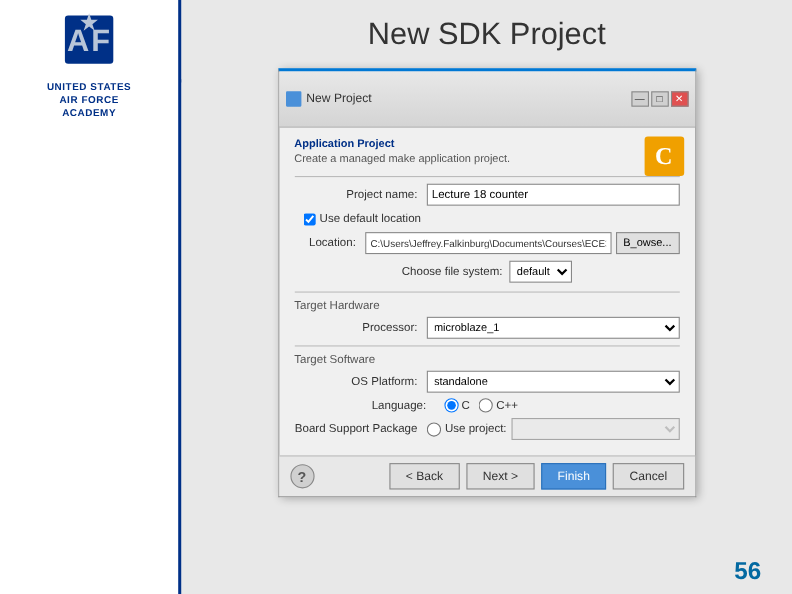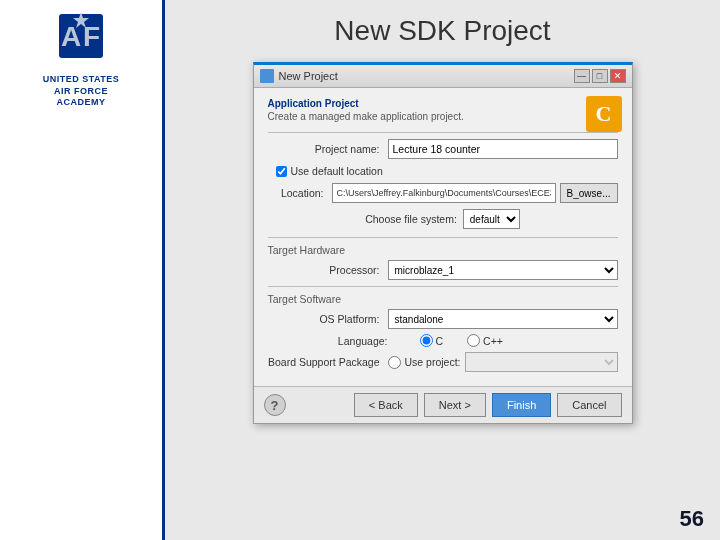--- a/index.html
+++ b/index.html
@@ -66,21 +66,21 @@
       border-top: 3px solid #0078d4;
       box-shadow: 2px 2px 8px rgba(0,0,0,0.3);
       width: 380px;
       margin: 0 auto;
       position: relative;
     }
 
     .dialog-titlebar {
       background: linear-gradient(to bottom, #e8e8e8, #d4d4d4);
       border-bottom: 1px solid #aaa;
-      padding: 4px 6px;
+      padding: 18px 6px;
       display: flex;
       align-items: center;
       justify-content: space-between;
       font-size: 11px;
       color: #333;
     }
 
     .dialog-titlebar-left {
       display: flex;
       align-items: center;
@@ -292,21 +292,21 @@
       background: #fff;
       padding: 0 2px;
     }
 
     .radio-row {
       display: flex;
       align-items: center;
       margin-bottom: 5px;
       padding-left: 8px;
       font-size: 10.5px;
-      gap: 24px;
+      gap: 8px;
     }
 
     .radio-row label {
       display: flex;
       align-items: center;
       gap: 3px;
     }
 
     .bsp-row {
       display: flex;
@@ -403,23 +403,23 @@
     .footer-btn.primary {
       background: #4a90d9;
       color: #fff;
       border-color: #2a70b9;
     }
 
     
     .page-number {
       position: absolute;
       bottom: 8px;
-      right: 16px;
+      right: 28px;
       font-size: 22px;
-      color: #0f172a;
+      color: #0369a1;
       font-weight: bold;
     }
 
     
     .header-line {
       position: absolute;
       left: 165px;
       top: 72px;
       width: 555px;
       height: 3px;

